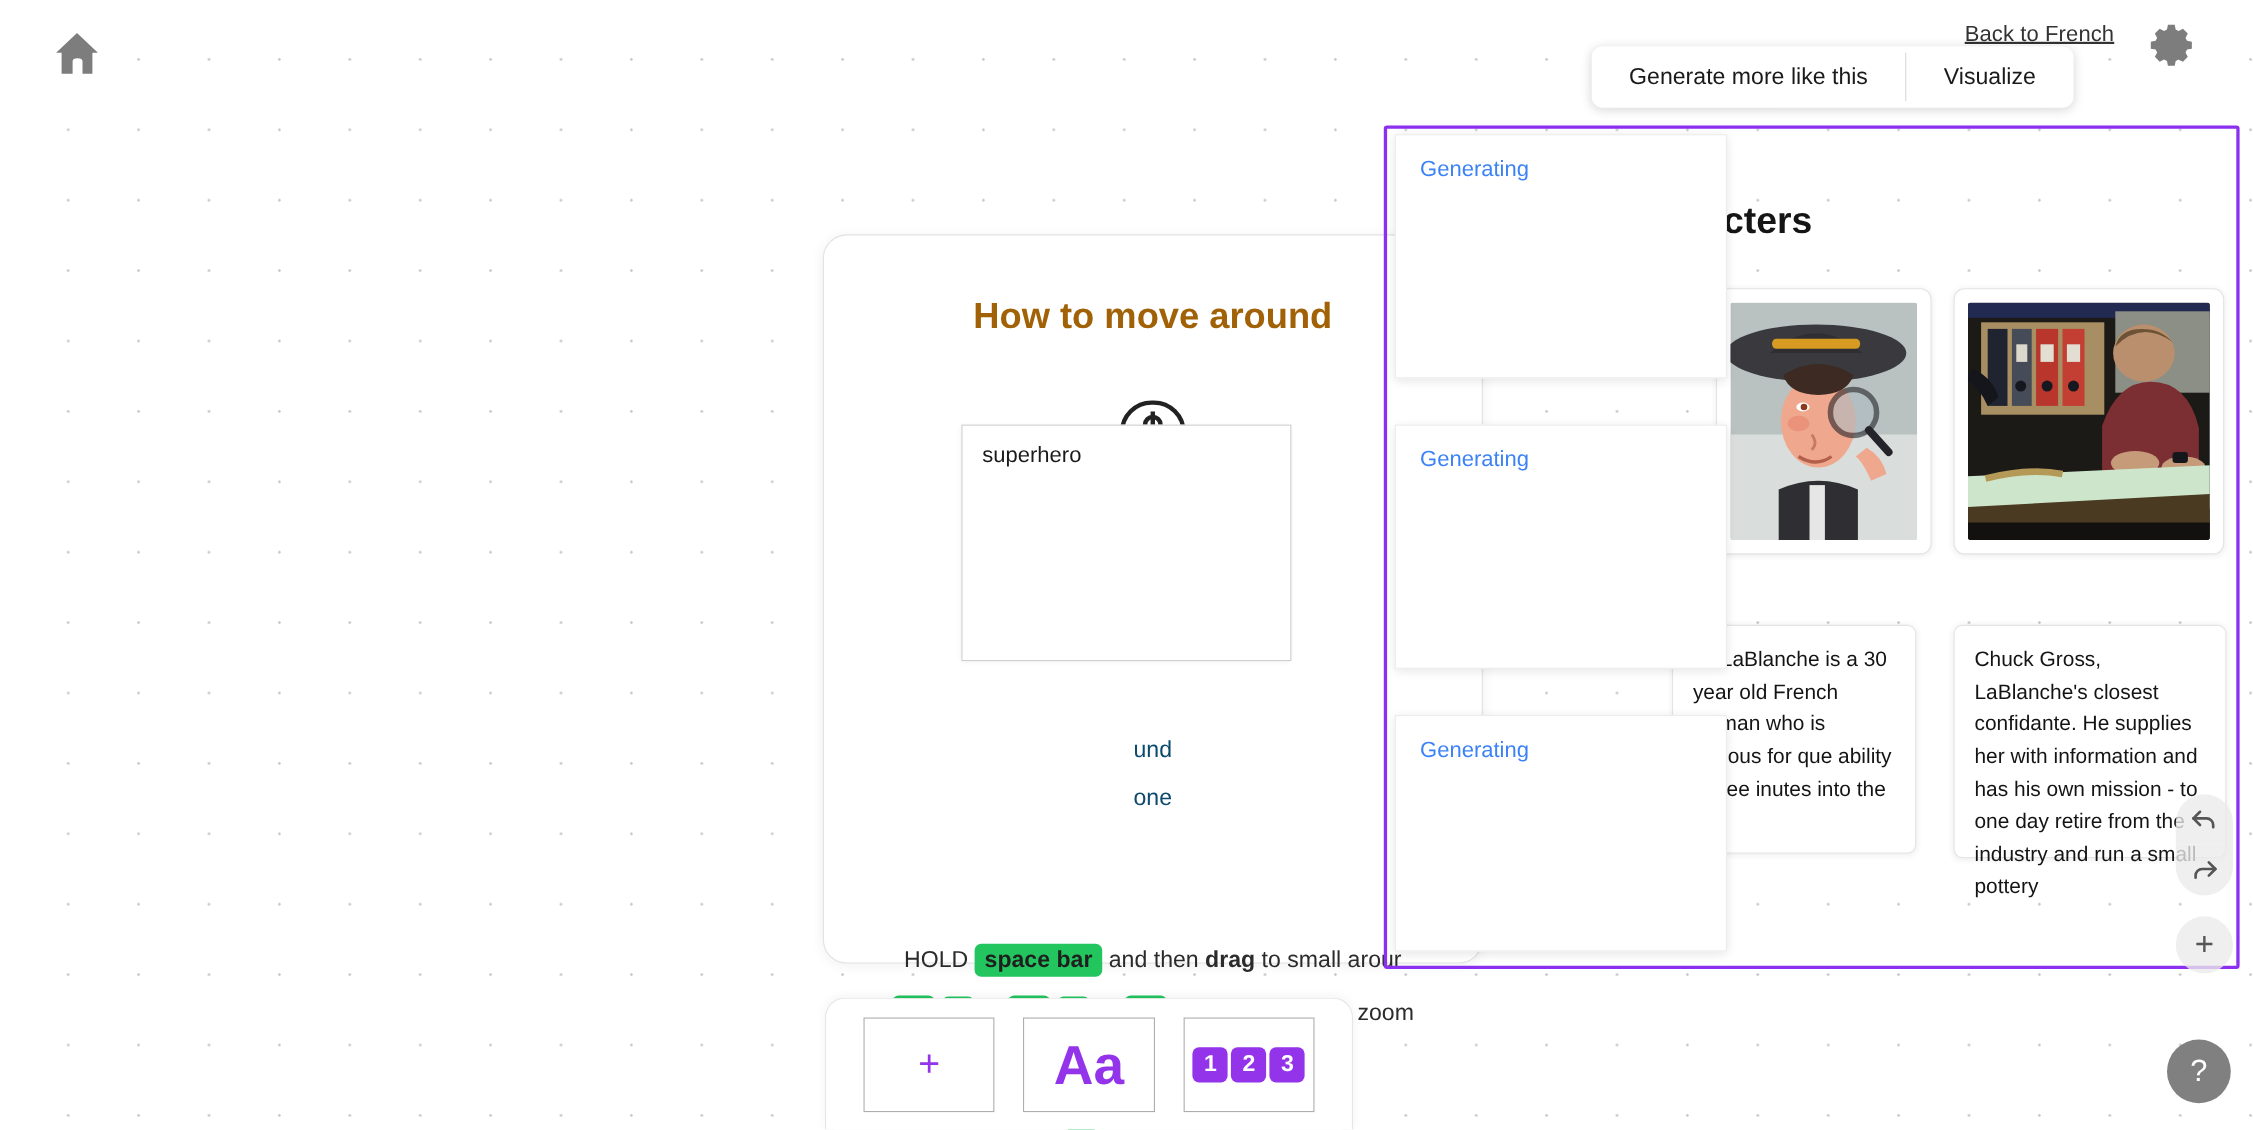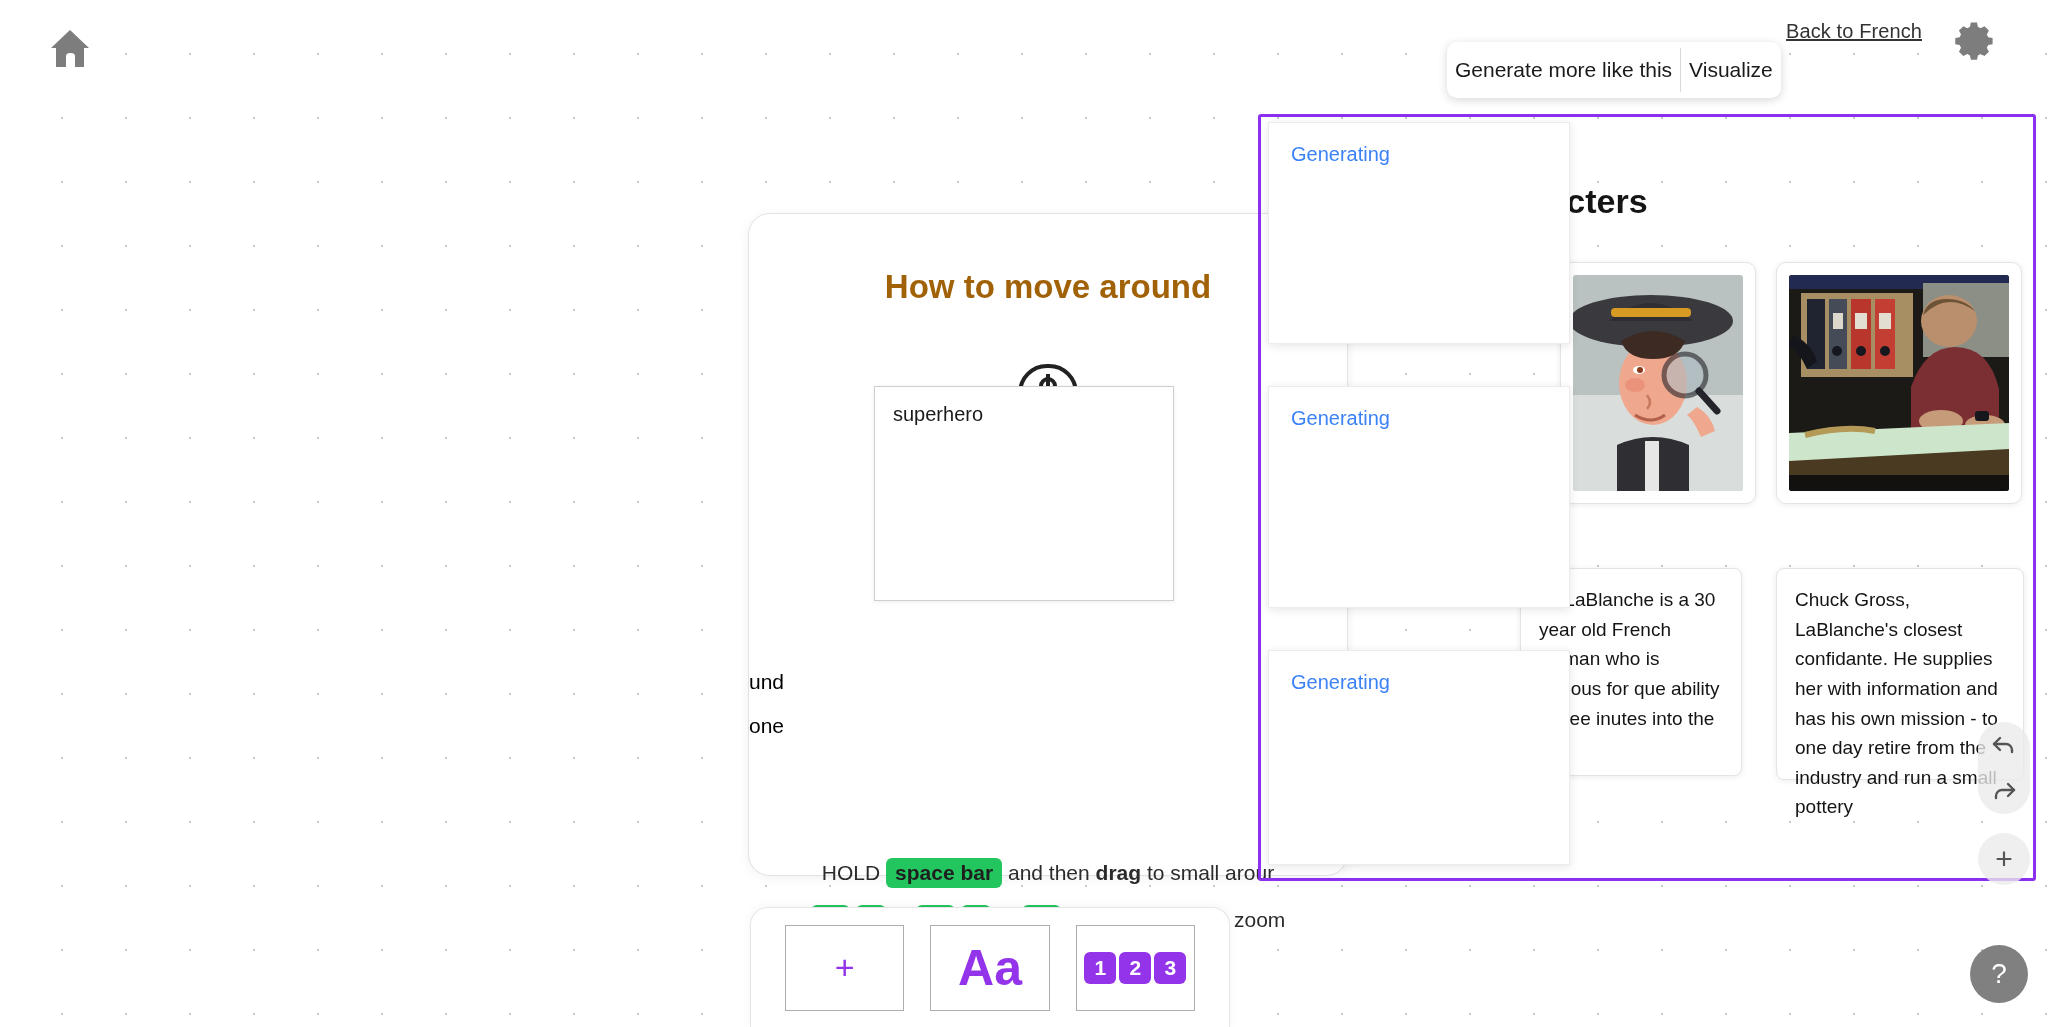--- a/index.html
+++ b/index.html
@@ -41,21 +41,21 @@
     position: absolute; left: 1447px; top: 42px;
     height: 56px;
     background: #ffffff;
     border-radius: 10px;
     box-shadow: 0 2px 10px rgba(0,0,0,0.16);
     display: flex; align-items: stretch;
     z-index: 40;
   }
   .action-bar .btn {
     display: flex; align-items: center; justify-content: center;
-    padding: 0 8px;
+    padding: 0 34px;
     font-size: 21px; color: #1a1a1a;
     cursor: pointer; white-space: nowrap;
   }
   .action-bar .divider {
     width: 1px; background: #d9d9d9; margin: 6px 0;
   }
 
   
   .tutorial-card {
     position: absolute;
@@ -73,21 +73,21 @@
     font-size: 33px; font-weight: bold; color: #a16207;
   }
   .mouse-diagram {
     position: absolute; left: 50%; top: 148px;
     transform: translateX(-50%);
     width: 64px; height: 112px;
   }
   .mouse-diagram svg { display:block; }
   .move-line {
     position: absolute; width: 100%;
-    font-size: 21px; color: #000000;
+    text-align: center; font-size: 21px; color: #0c4a6e;
   }
   .move-line.l1 { top: 456px; }
   .move-line.l2 { top: 500px; }
   .shortcut-line {
     position: absolute; width: 100%;
     text-align: center; font-size: 21px; color: #2b2b2b;
   }
   .shortcut-line.s1 { top: 644px; }
   .shortcut-line.s2 { top: 691px; }
   .shortcut-line.s3 { top: 788px; font-size: 21px; }

